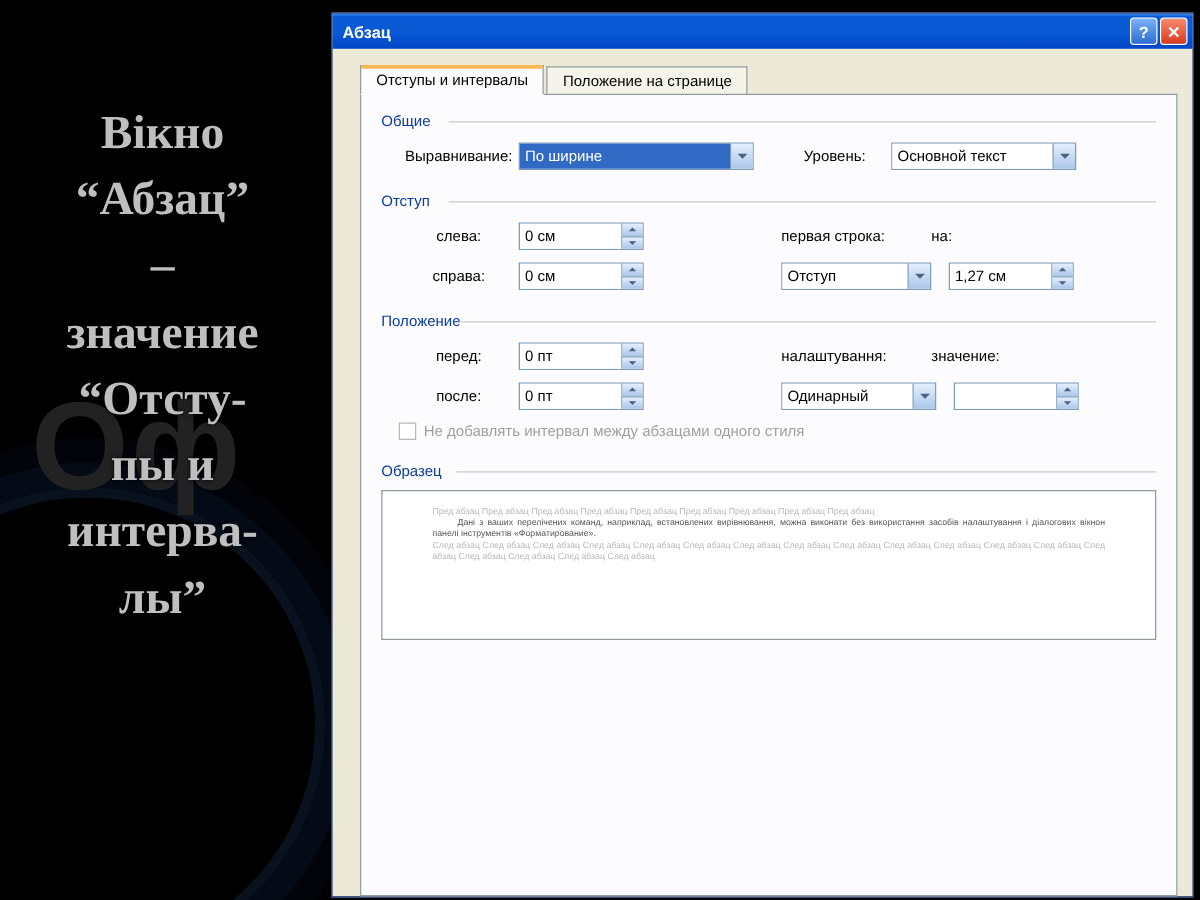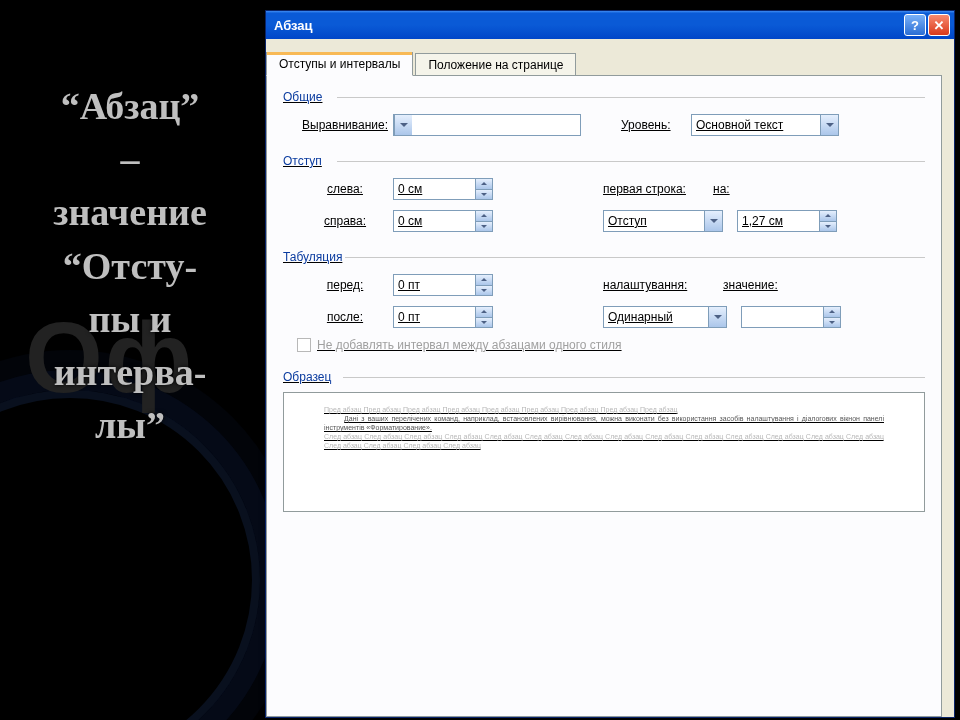--- a/index.html
+++ b/index.html
@@ -93,21 +93,21 @@
     justify-content: center;
     font-weight: bold;
     font-size: 13px;
     color: #fff;
   }
   .titlebar-btn.help { background: linear-gradient(to bottom,#7ab1f8,#2a6dd4); }
   .titlebar-btn.close { background: linear-gradient(to bottom,#f88a6f,#d9391b); }
 
   .client {
     flex: 1;
-    padding: 10px 12px 0 0;
+    padding: 10px 12px 0 22px;
     display: flex;
     flex-direction: column;
   }
 
   
   .tabstrip {
     display: flex;
     align-items: flex-end;
     height: 26px;
     position: relative;
@@ -137,21 +137,20 @@
   .tabpanel {
     flex: 1;
     border: 1px solid #919b9c;
     background: #fcfcfe;
     padding: 14px 16px 10px 16px;
     position: relative;
   }
 
   .group {
     margin-bottom: 18px;
-    text-decoration: underline;
   }
   .group-label {
     color: #0a3b9f;
     font-size: 12px;
     margin-bottom: 2px;
     position: relative;
   }
   .group-label::after {
     content: "";
     position: absolute;
@@ -286,20 +285,21 @@
   }
 
 </style>
 </head>
 <body>
 
 <div class="slide-bg">
   <div class="swirl"></div>
   <div class="watermark">Оф</div>
   <div class="slide-text">
+    <div>Вікно</div>
     <div>“Абзац”</div>
     <div>–</div>
     <div>значение</div>
     <div>“Отсту-</div>
     <div>пы и</div>
     <div>интерва-</div>
     <div>лы”</div>
   </div>
 </div>
 
@@ -316,20 +316,21 @@
       <div class="tab"><span>Положение на странице</span></div>
     </div>
 
     <div class="tabpanel">
 
       <div class="group">
         <div class="group-label">Общие</div>
         <div class="row">
           <span class="lbl">Выравнивание:</span>
           <div class="combo selected" style="width:188px">
+            <input value="По ширине" style="">
             <div class="combo-btn">
                 <div class="chevron"></div>
               </div>
           </div>
           <div style="flex:0 0 40px"></div>
           <span style="width:70px">Уровень:</span>
           <div class="combo" style="width:148px">
             <input value="Основной текст" style="">
             <div class="combo-btn">
                 <div class="chevron"></div>
@@ -347,21 +348,21 @@
             <div class="spin-btns">
                 <div class="spin-btn">
                   <div class="chev-up"></div>
                 </div>
                 <div class="spin-btn">
                   <div class="chev-down"></div>
                 </div>
               </div>
           </div>
           <div style="flex:0 0 110px"></div>
-          <span style="width:110px">первая строка:</span>
+          <span style="width:120px">первая строка:</span>
           <span style="width:40px">на:</span>
         </div>
         <div class="row">
           <span class="lbl">справа:</span>
           <div class="spin" style="width:100px">
             <input value="0 см" style="">
             <div class="spin-btns">
                 <div class="spin-btn">
                   <div class="chev-up"></div>
                 </div>
@@ -386,21 +387,21 @@
                 </div>
                 <div class="spin-btn">
                   <div class="chev-down"></div>
                 </div>
               </div>
           </div>
         </div>
       </div>
 
       <div class="group">
-        <div class="group-label long">Табуляция</div>
+        <div class="group-label long">Положение</div>
         <div class="row">
           <span class="lbl">перед:</span>
           <div class="spin" style="width:100px">
             <input value="0 пт" style="">
             <div class="spin-btns">
                 <div class="spin-btn">
                   <div class="chev-up"></div>
                 </div>
                 <div class="spin-btn">
                   <div class="chev-down"></div>

